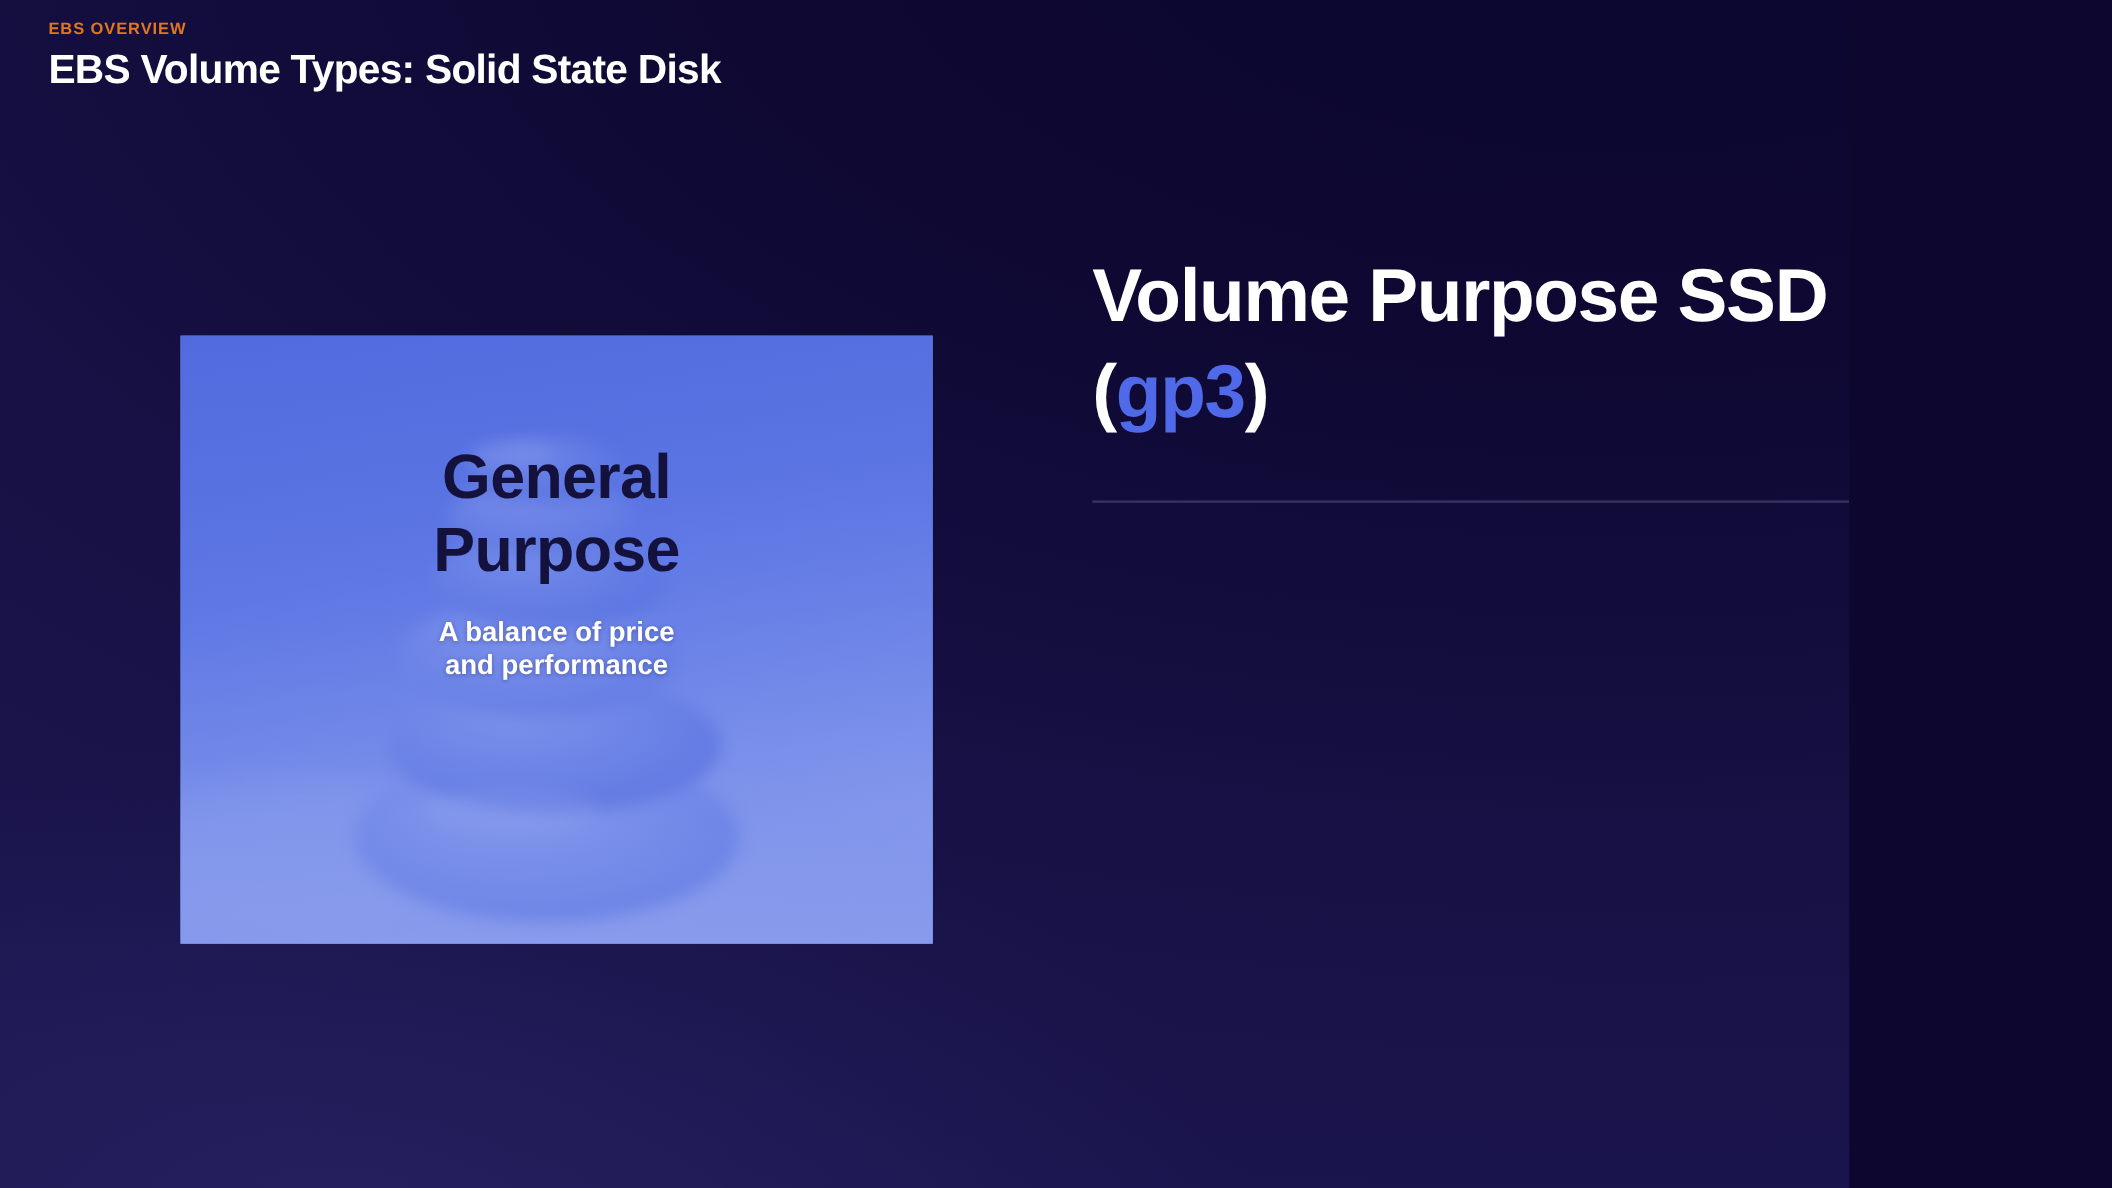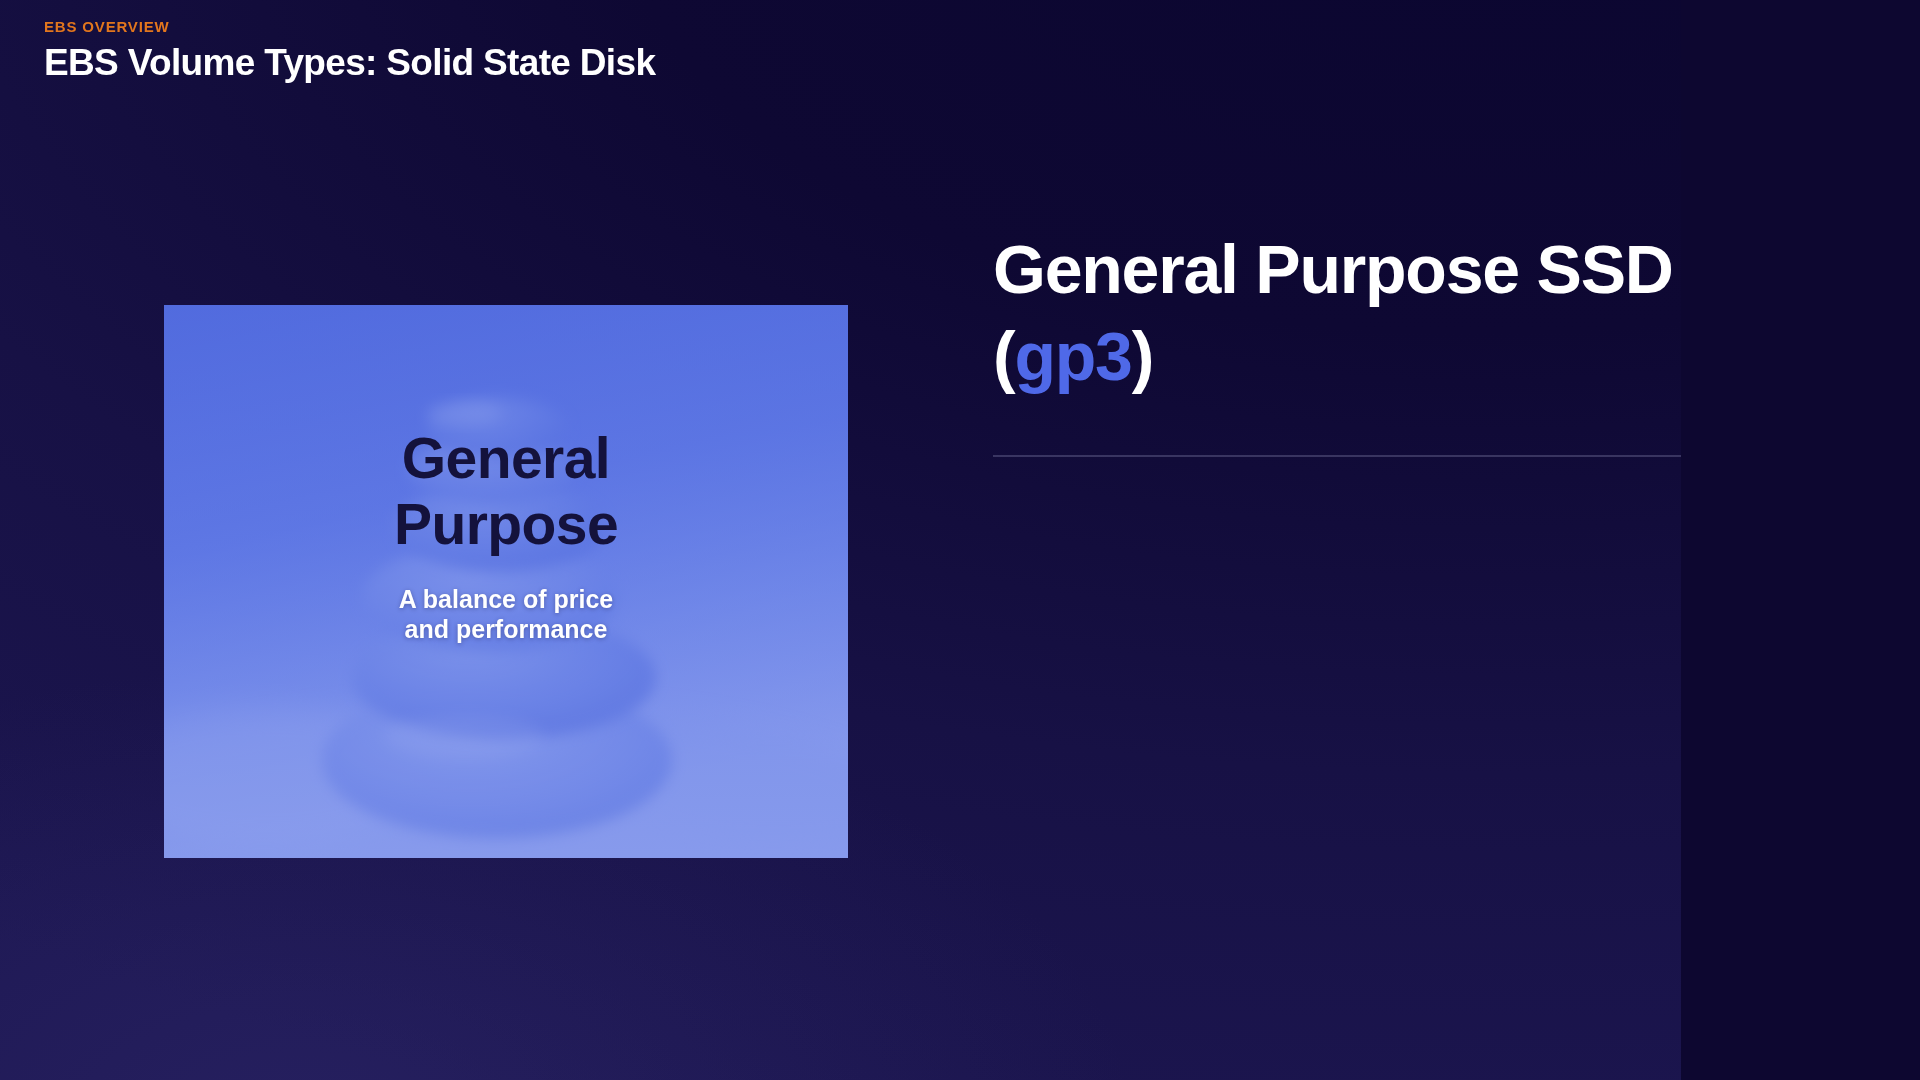--- a/index.html
+++ b/index.html
@@ -91,21 +91,21 @@
     mix-blend-mode: normal;
   }
   .card-text {
     position: absolute;
     inset: 0;
     display: flex;
     flex-direction: column;
     align-items: center;
     justify-content: flex-start;
     text-align: center;
-    padding-top: 120px;
+    padding-top: 96px;
     box-sizing: border-box;
   }
   .card-heading {
     font-size: 57px;
     font-weight: bold;
     line-height: 1.16;
     letter-spacing: -0.01em;
     color: #14123c;
     max-width: 430px;
   }
@@ -232,21 +232,21 @@
       <div class="card-heading">General Purpose</div>
       <div class="card-sub">
         <div>A balance of price</div>
         <div>and performance</div>
       </div>
     </div>
   </div>
 
   <div class="content">
     <h1 class="content-title">
-      <span>General Purpose SSD</span><br>
+      <span>Volume Purpose SSD</span><br>
       <span>(</span><span class="accent">gp3</span><span>)</span>
     </h1>
 
     <div class="divider"></div>
 
   </div>
 
 </div>
 
 </body></html>

